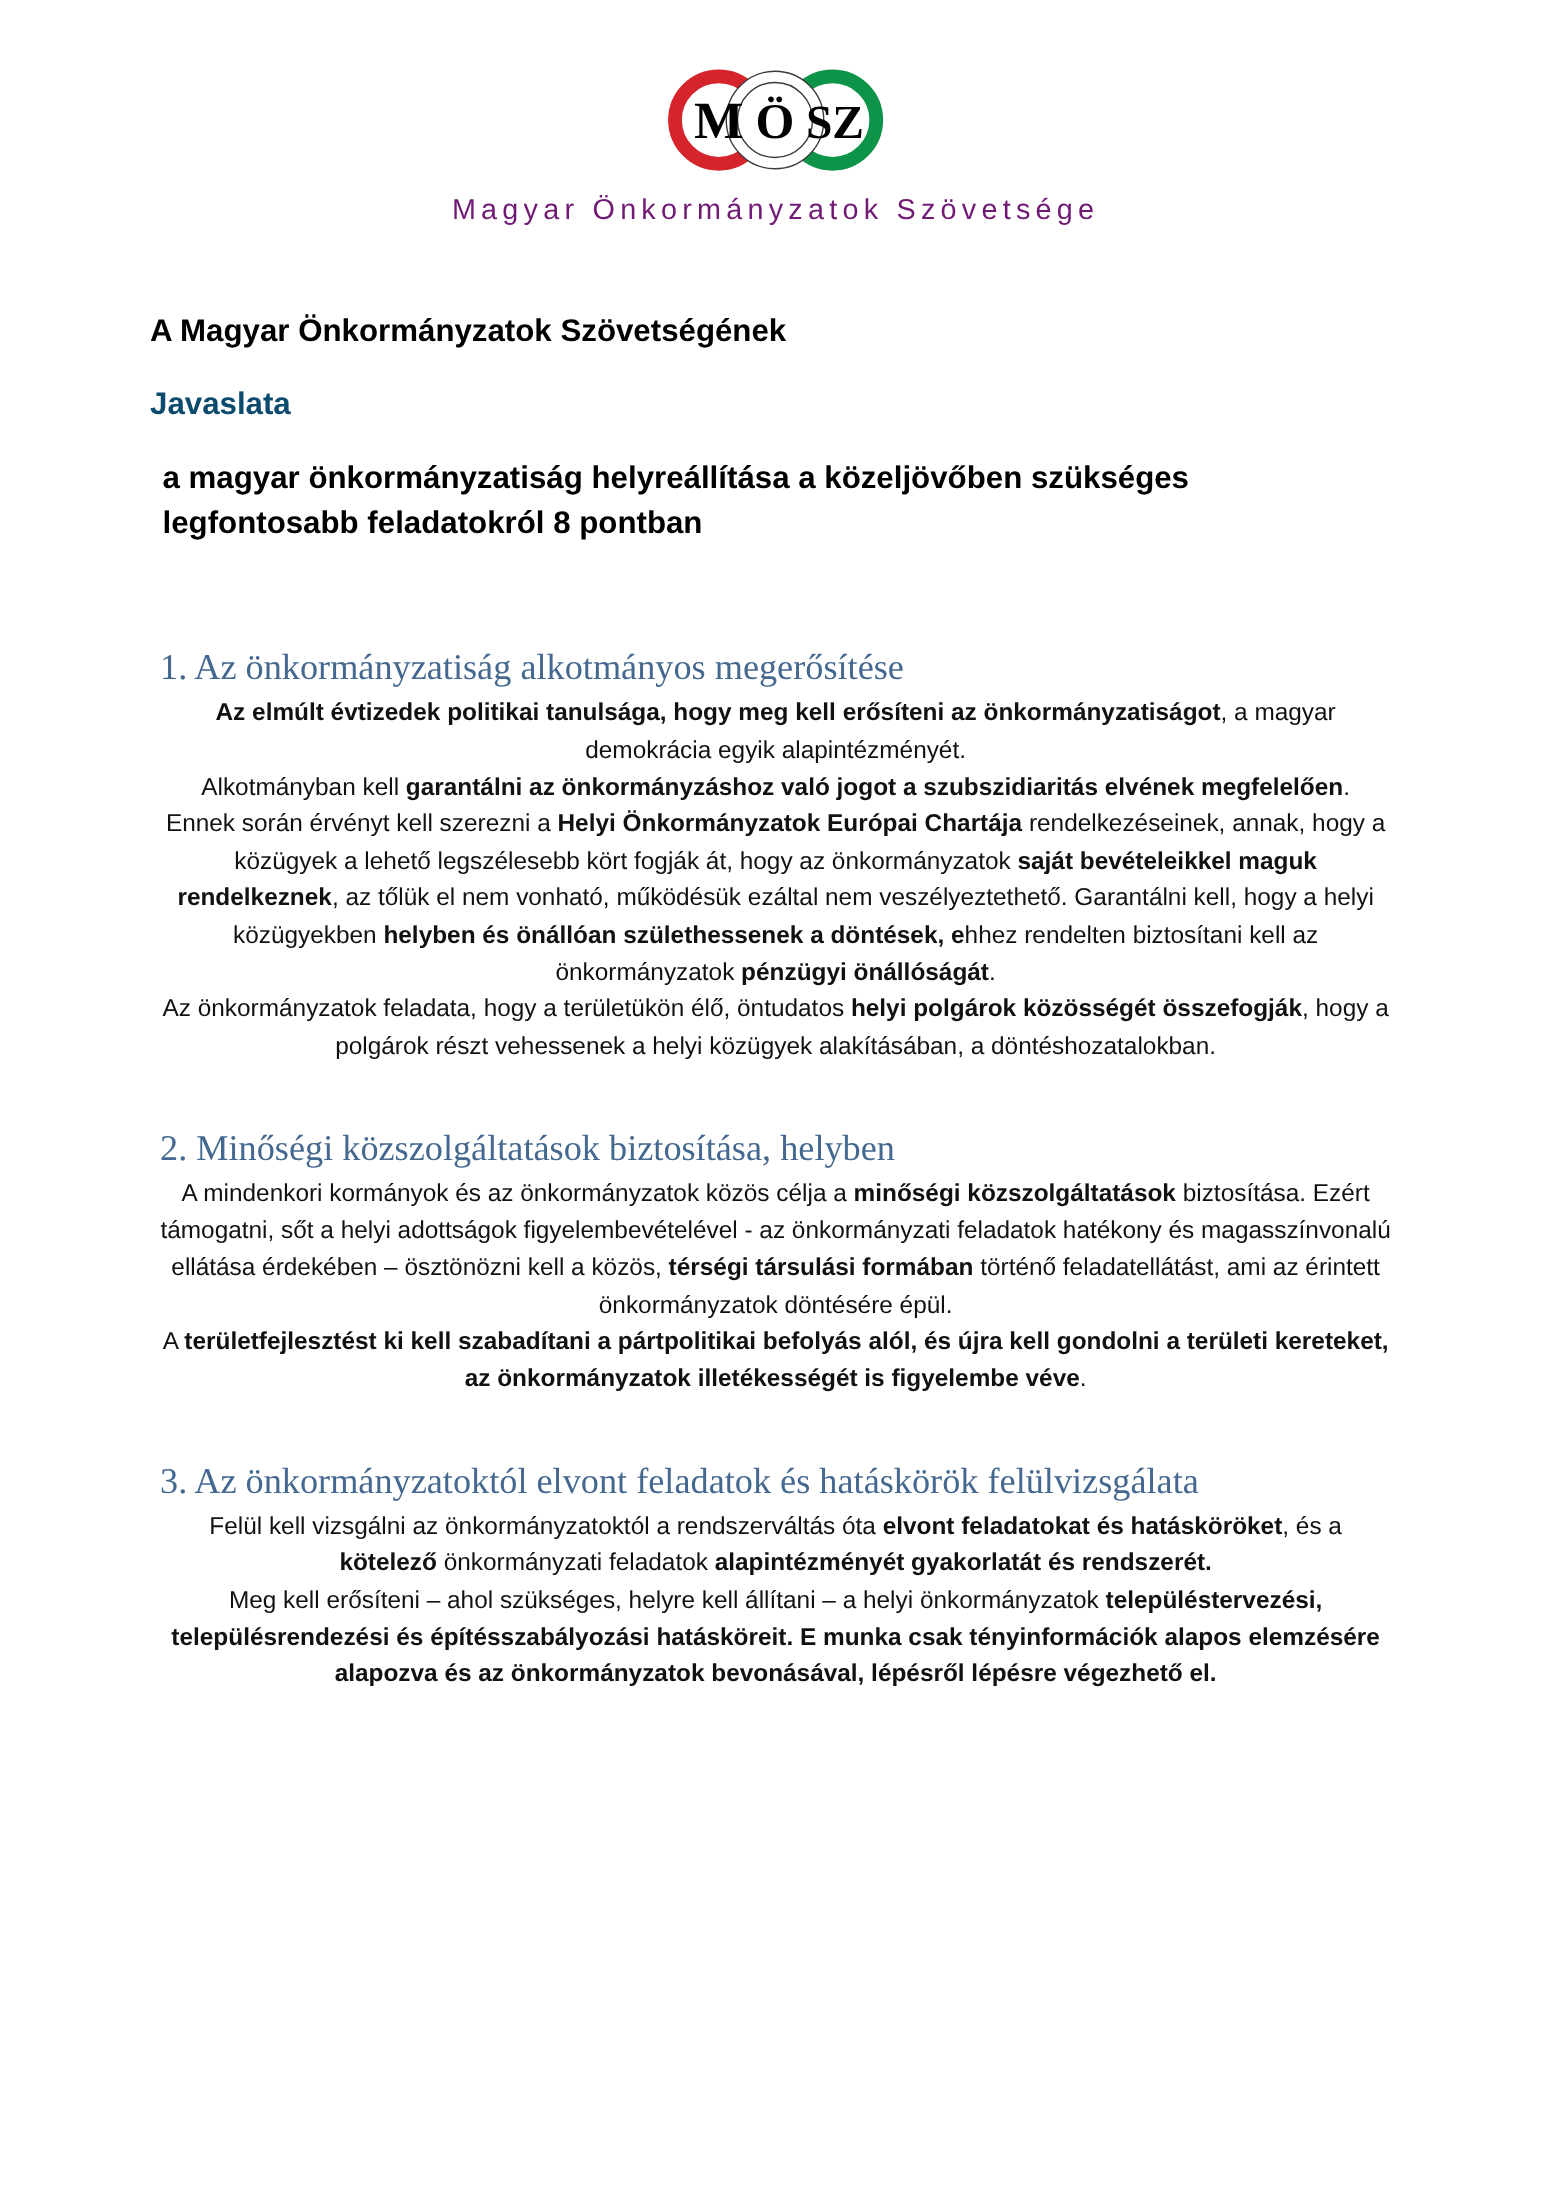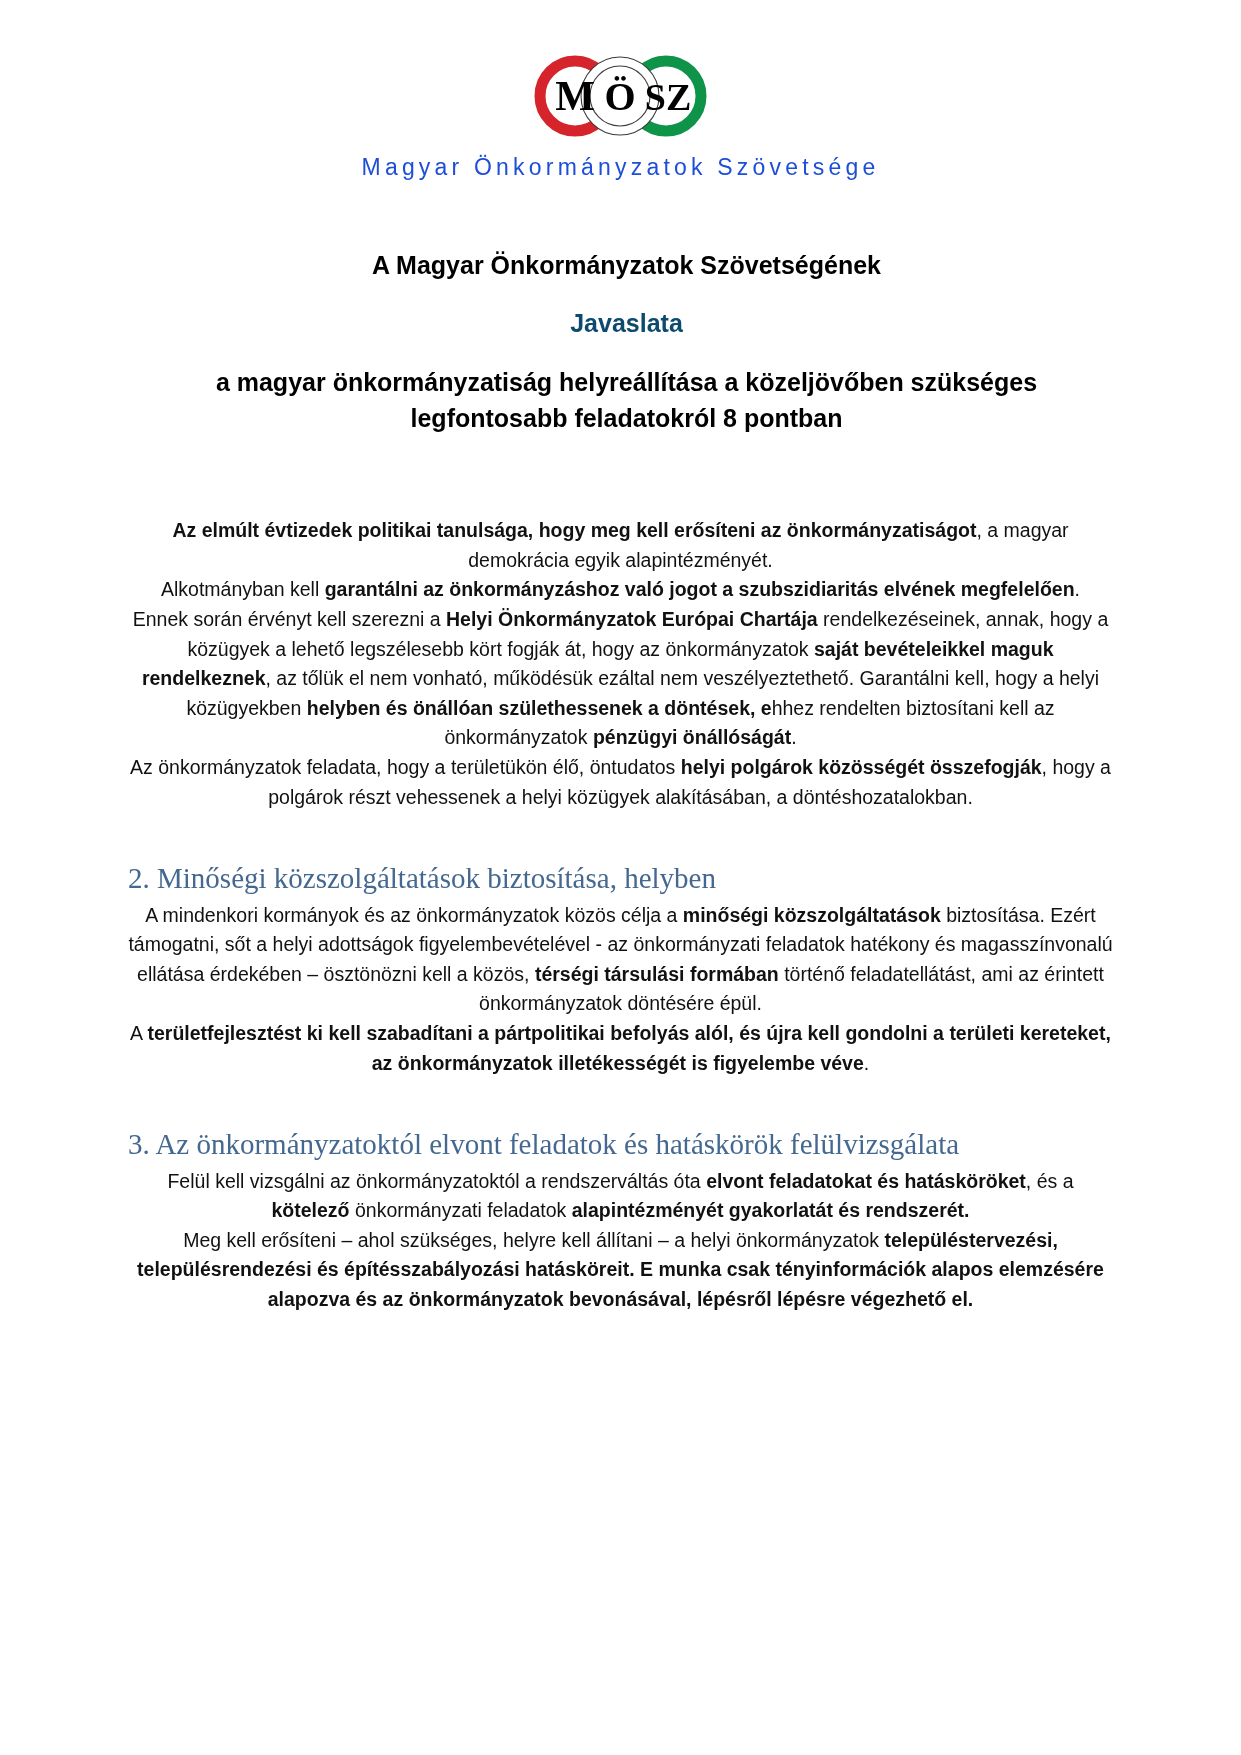--- a/index.html
+++ b/index.html
@@ -36,30 +36,29 @@
     align-items: center;
     height: 88px;
   }
   .logo-svg { display:block; }
 
   .org-name {
     margin-top: 14px;
     font-family: "Liberation Sans", sans-serif;
     font-size: 23px;
     letter-spacing: 4.2px;
-    color: #1d4ed8;
+    color: #701a75;
     font-weight: 400;
   }
 
   
   .title-block {
     margin-top: 66px;
-    text-align: center;
+    text-align: left;
     padding: 0 120px;
-    margin-left: 12px;
   }
   .title-line-1 {
     font-size: 25px;
     font-weight: bold;
     color: #000;
     line-height: 1.45;
   }
   .title-line-2 {
     font-size: 25px;
     font-weight: bold;
@@ -131,20 +130,21 @@
 
   <div class="title-block">
     <div class="title-line-1">A Magyar Önkormányzatok Szövetségének</div>
     <div class="title-line-2">Javaslata</div>
     <div class="title-line-3">a magyar önkormányzatiság helyreállítása a közeljövőben szükséges legfontosabb feladatokról 8 pontban</div>
   </div>
 
   <div class="content">
     <div id="sections-root">
         <div class="section">
+          <h2 class="section-heading">1. Az önkormányzatiság alkotmányos megerősítése</h2>
           <div class="section-body">
             <p><b>Az elmúlt évtizedek politikai tanulsága, hogy meg kell erősíteni az önkormányzatiságot</b><span>, a magyar demokrácia egyik alapintézményét.</span></p>
             <p><span>Alkotmányban kell </span><b>garantálni az önkormányzáshoz való jogot a szubszidiaritás elvének megfelelően</b><span>.</span></p>
             <p><span>Ennek során érvényt kell szerezni a </span><b>Helyi Önkormányzatok Európai Chartája</b><span> rendelkezéseinek, annak, hogy a közügyek a lehető legszélesebb kört fogják át, hogy az önkormányzatok </span><b>saját bevételeikkel maguk rendelkeznek</b><span>, az tőlük el nem vonható, működésük ezáltal nem veszélyeztethető. Garantálni kell, hogy a helyi közügyekben </span><b>helyben és önállóan születhessenek a döntések, e</b><span>hhez rendelten biztosítani kell az önkormányzatok </span><b>pénzügyi önállóságát</b><span>.</span></p>
             <p><span>Az önkormányzatok feladata, hogy a területükön élő, öntudatos </span><b>helyi polgárok közösségét összefogják</b><span>, hogy a polgárok részt vehessenek a helyi közügyek alakításában, a döntéshozatalokban.</span></p>
           </div>
         </div>
         <div class="section">
           <h2 class="section-heading">2. Minőségi közszolgáltatások biztosítása, helyben</h2>
           <div class="section-body">

